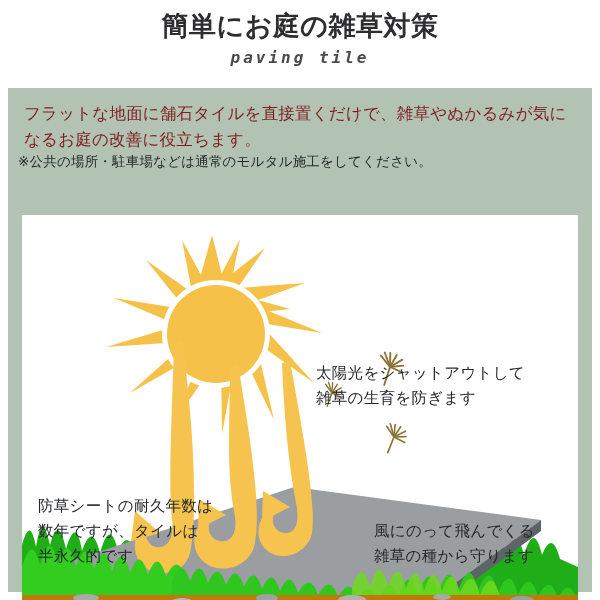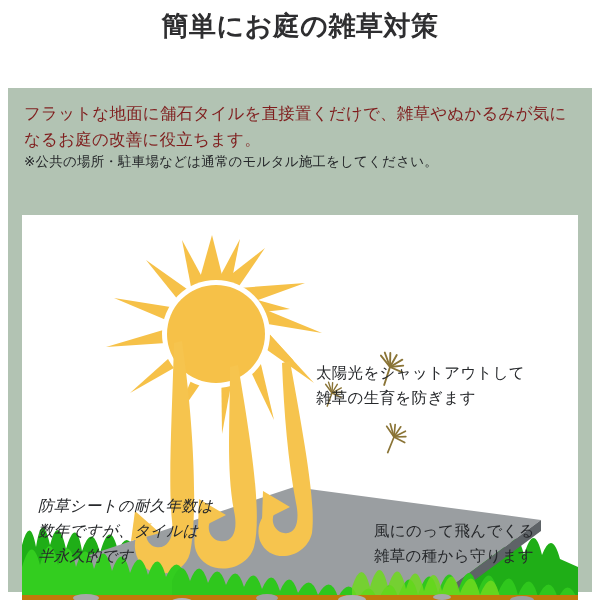--- a/index.html
+++ b/index.html
@@ -63,21 +63,21 @@
     position: absolute;
     left: 16px; top: 12px;
     width: 552px;
     font-size: 16.5px;
     line-height: 26px;
     color: #7f1d1d;
     letter-spacing: 0.2px;
   }
   .note {
     position: absolute;
-    left: 16px; top: 64px;
+    left: 10px; top: 64px;
     width: 552px;
     font-size: 13.5px;
     line-height: 20px;
     color: #25272a;
     letter-spacing: 0.2px;
   }
 
   
   .illus {
     position: absolute;
@@ -92,30 +92,31 @@
 
   .callout {
     position: absolute;
     color: #26282b;
     font-size: 15.5px;
     line-height: 25px;
     letter-spacing: 0.3px;
     white-space: pre-line;
   }
   .callout-sun   { left: 294px; top: 145px; }
-  .callout-sheet { left: 16px;  top: 278px; font-style: italic; }
+  .callout-sheet { left: 16px;  top: 278px; }
   .callout-wind  { left: 352px; top: 305px; font-family: Liberation Mono, monospace; }
 </style>
 </head>
 <body>
 
 <div class="page">
 
   <div class="header">
     <div class="title">簡単にお庭の雑草対策</div>
+    <div class="subtitle">paving tile</div>
   </div>
 
   <div class="panel">
 
     <div class="lead">フラットな地面に舗石タイルを直接置くだけで、雑草やぬかるみが気になるお庭の改善に役立ちます。</div>
     <div class="note">※公共の場所・駐車場などは通常のモルタル施工をしてください。</div>
 
     <div class="illus">
 
       <svg width="556" height="398" viewBox="0 0 556 398">

